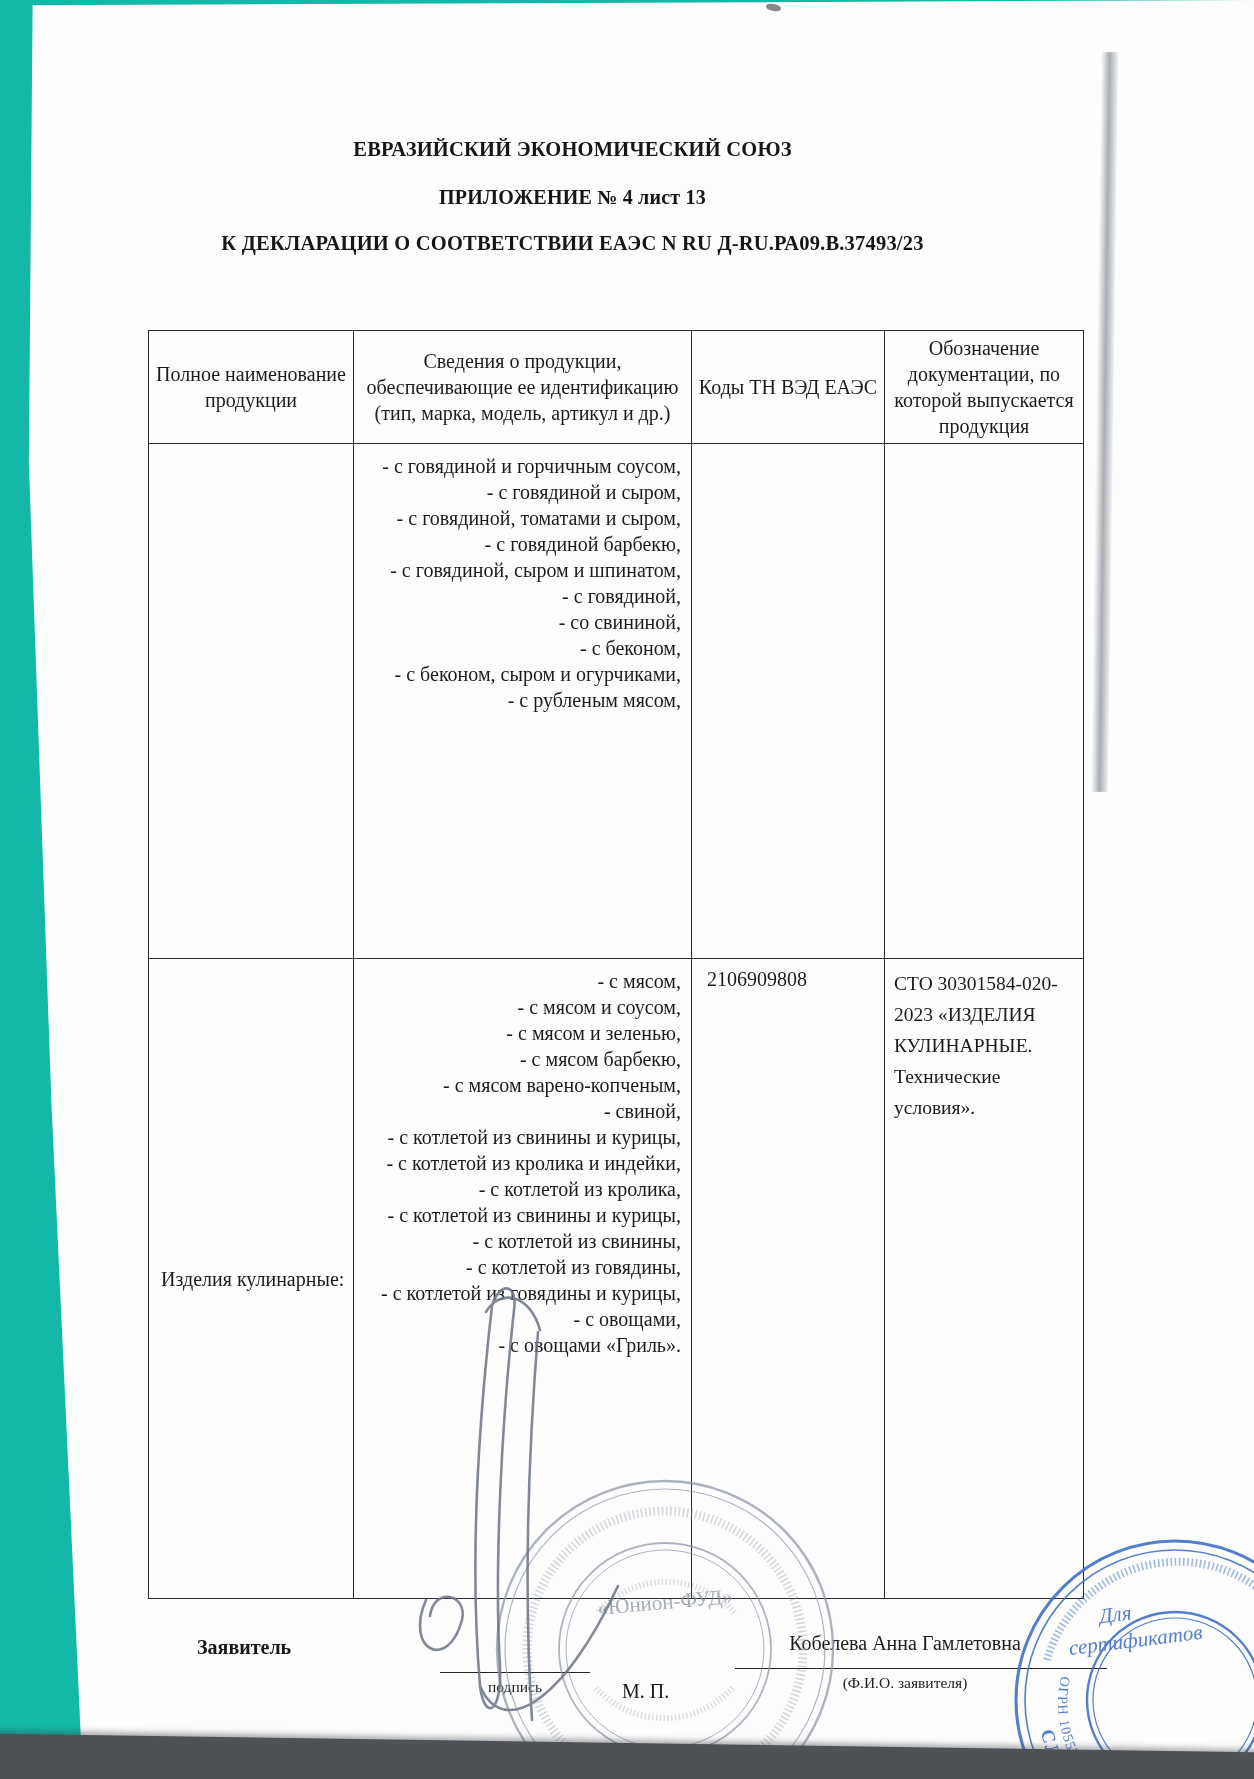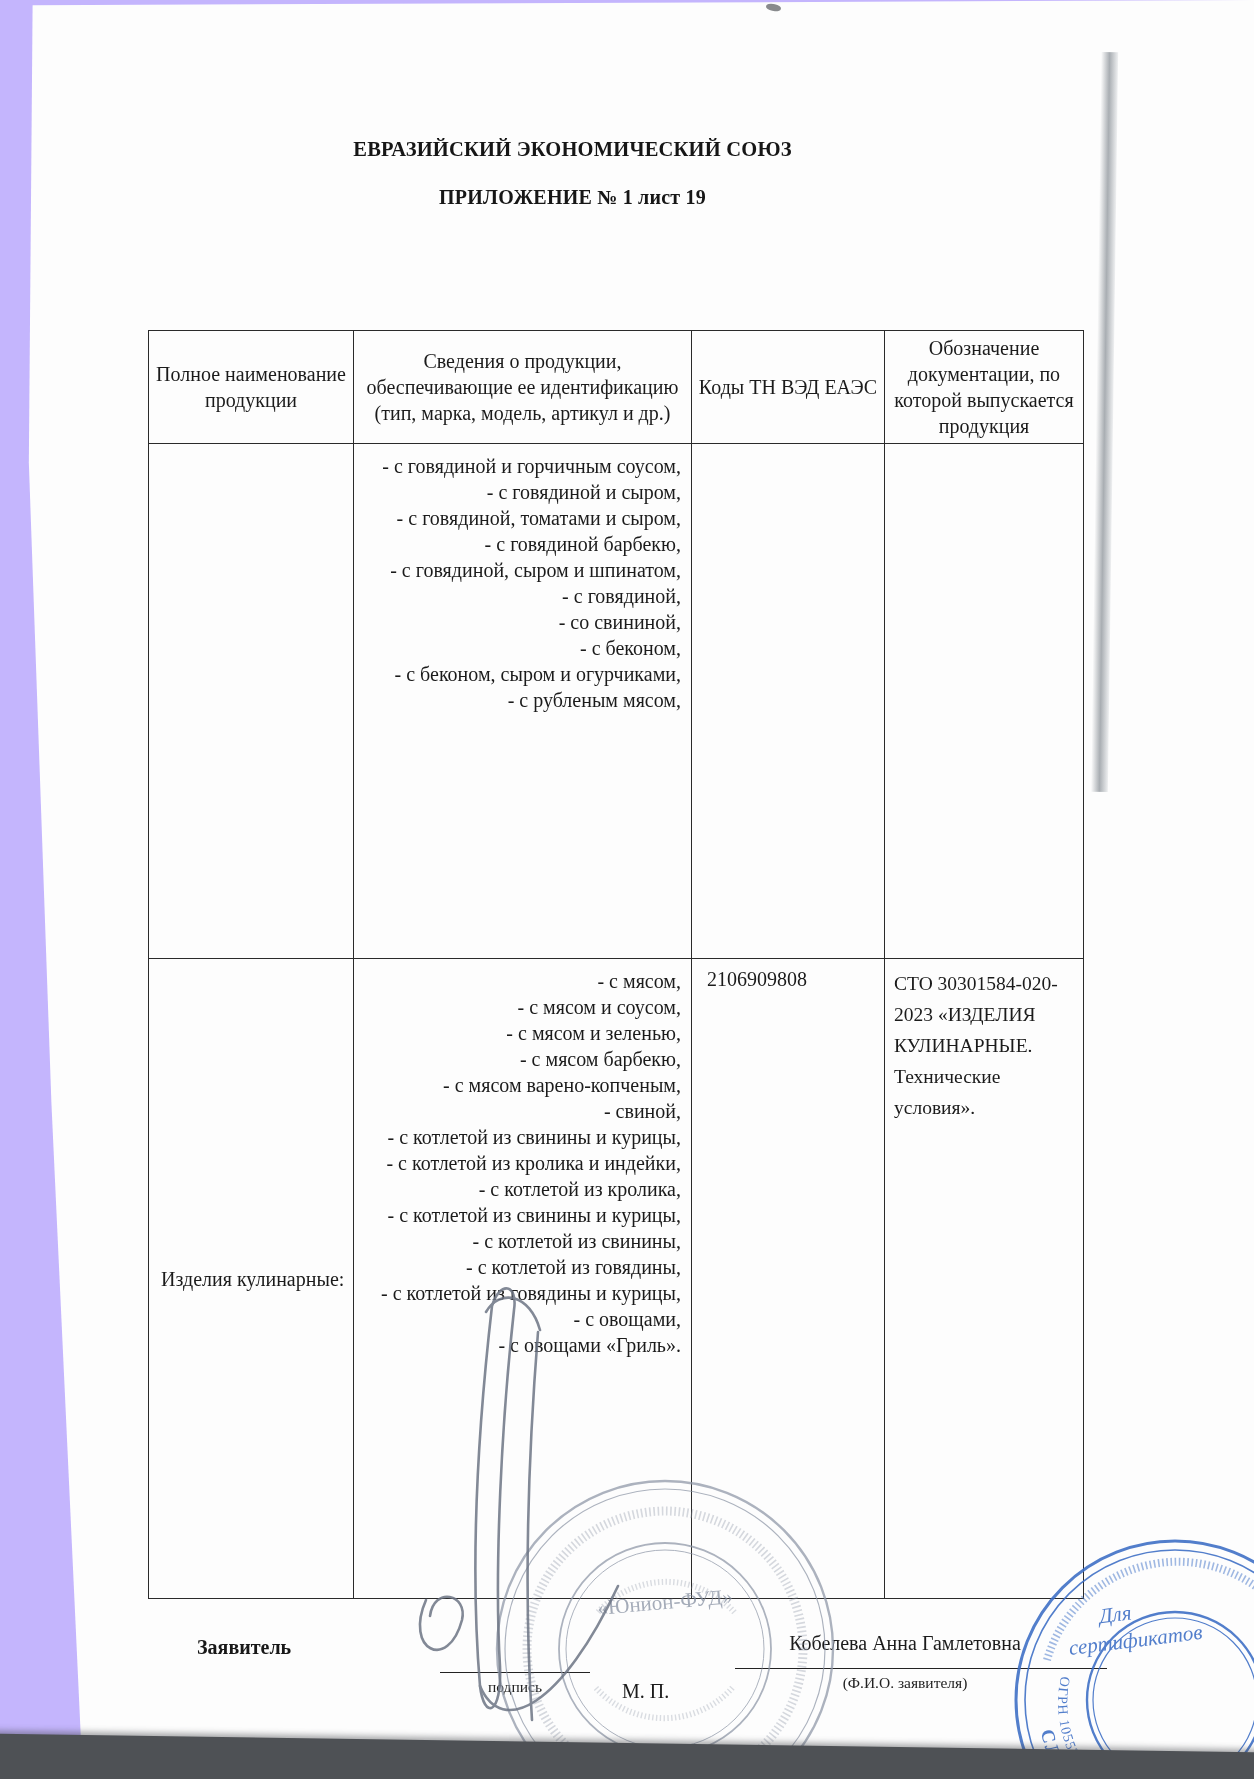--- a/index.html
+++ b/index.html
@@ -1,17 +1,17 @@
 <!DOCTYPE html>
 <html><head>
 <meta charset="utf-8">
 <style>
   html,body{margin:0;padding:0;background:#b9bec3;}
   .canvas{position:relative;width:1254px;height:1779px;overflow:hidden;
-          background:#c4b5fd;font-family:"Liberation Serif","DejaVu Serif",serif;color:#1c1c1c;}
+          background:#14b8a6;font-family:"Liberation Serif","DejaVu Serif",serif;color:#1c1c1c;}
   .paper{position:absolute;inset:0;background:#fdfdfd;
          clip-path:polygon(2.6% 0.3%, 100% 0%, 100% 100%, 6.6% 100%, 4.1% 62%, 2.3% 26%);}
   .right-streak{position:absolute;left:1096px;top:52px;width:17px;height:740px;
         background:linear-gradient(to right,rgba(160,166,172,0),rgba(148,154,160,.8),rgba(195,200,205,.25));
         transform:rotate(0.8deg);}
   .speck{position:absolute;left:766px;top:4px;width:15px;height:7px;background:#6a6d70;
          border-radius:45%;transform:rotate(10deg);opacity:.8;}
   .bottom-band{position:absolute;left:-22px;right:-22px;bottom:-36px;height:72px;background:#4e5155;
          transform:rotate(0.85deg);box-shadow:0 -3px 6px rgba(60,62,66,.45);}
 
@@ -44,21 +44,22 @@
 </style>
 </head>
 <body>
 
 <div class="canvas">
   <div class="paper"></div>
   <div class="right-streak"></div>
   <div class="speck"></div>
 
   <div class="title t1">ЕВРАЗИЙСКИЙ ЭКОНОМИЧЕСКИЙ СОЮЗ</div>
-  <div class="title t2">ПРИЛОЖЕНИЕ № 1 лист 19</div>
+  <div class="title t2">ПРИЛОЖЕНИЕ № 4 лист 13</div>
+  <div class="title t3">К ДЕКЛАРАЦИИ О СООТВЕТСТВИИ ЕАЭС N RU Д-RU.РА09.В.37493/23</div>
 
   <table class="doc">
     <colgroup>
       <col style="width:205px">
         <col style="width:338px">
         <col style="width:193px">
         <col style="width:199px">
     </colgroup>
     <tbody>
         <tr>

